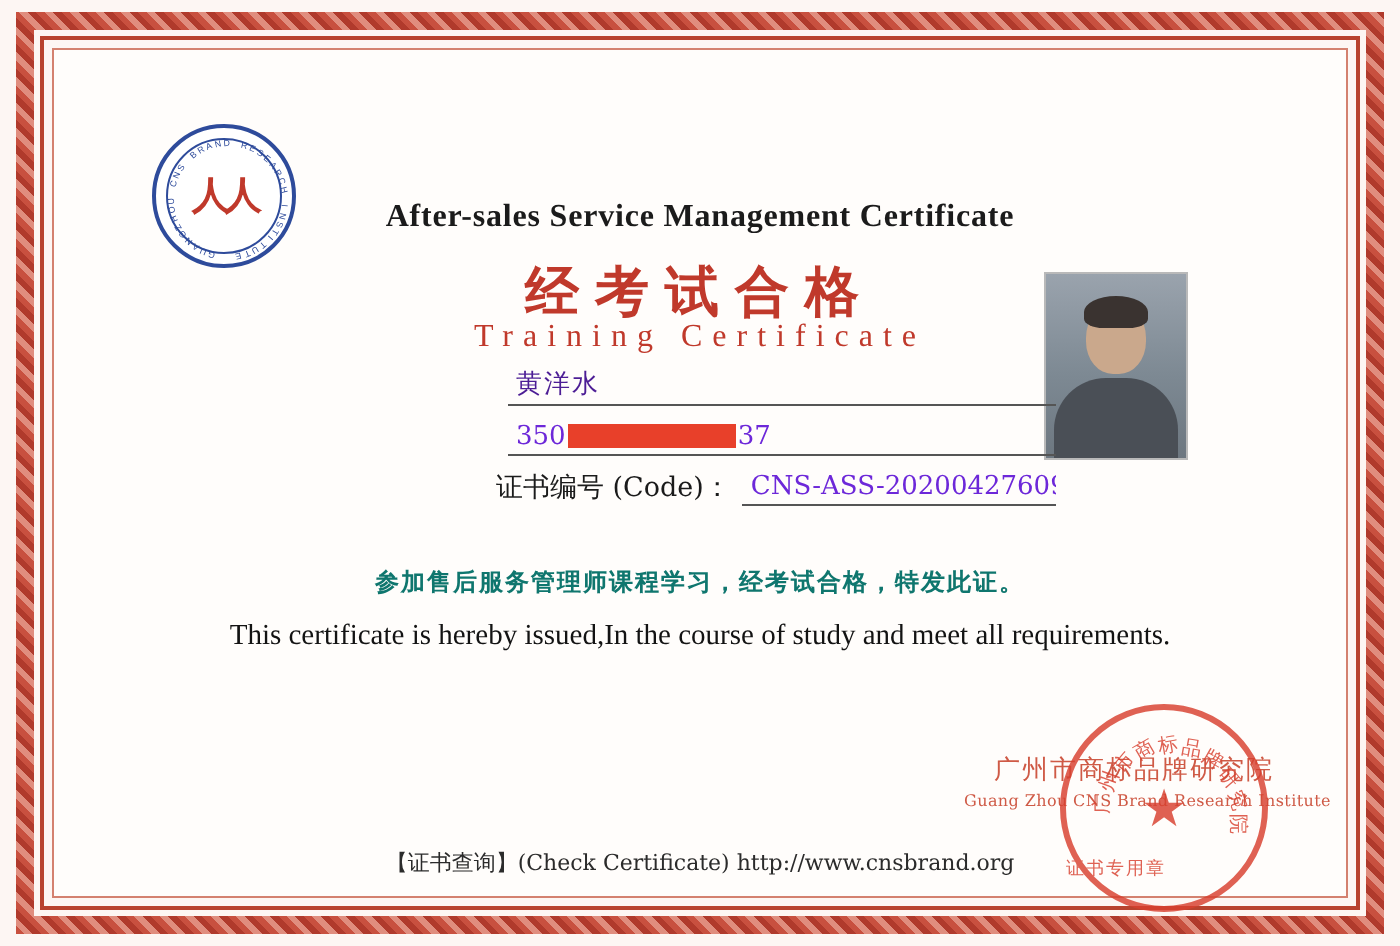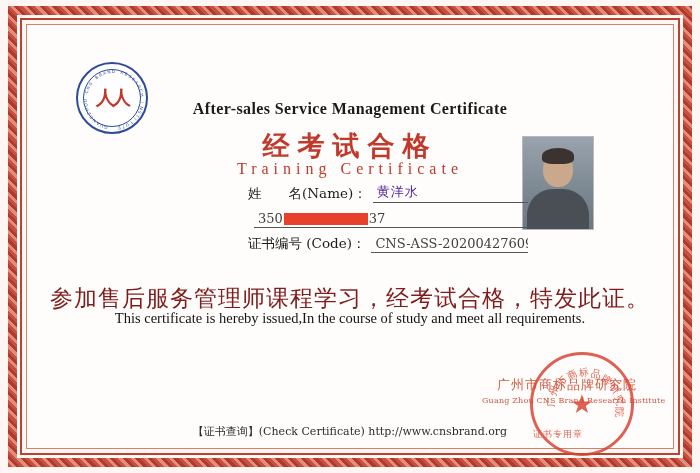--- a/index.html
+++ b/index.html
@@ -220,21 +220,21 @@
     white-space: nowrap;
     flex: 0 0 auto;
   }
   .field-value {
     flex: 1 1 auto;
     margin-left: 6px;
     border-bottom: 1px solid #555;
     padding: 0 4px 1px 4px;
     font-family: "DejaVu Serif", serif;
     font-size: 13px;
-    color: #404040;
+    color: #6d28d9;
     white-space: nowrap;
     overflow: hidden;
   }
   .field-value.name {
     color: #4c1d95;
     letter-spacing: 1px;
   }
   .field-value.redacted {
     position: relative;
   }
@@ -256,24 +256,24 @@
     padding: 0 1px;
   }
 
   
   .statement-cn {
     position: absolute;
     left: 0; right: 0;
     top: 283px;
     text-align: center;
     font-family: "DejaVu Serif", serif;
-    font-weight: normal;
-    font-size: 23px;
+    font-weight: bold;
+    font-size: 12px;
     letter-spacing: 1px;
-    color: #7f1d1d;
+    color: #0f766e;
   }
   .statement-en {
     position: absolute;
     left: 0; right: 0;
     top: 310px;
     text-align: center;
     font-family: "Liberation Serif", serif;
     font-size: 14.5px;
     color: #131313;
   }
@@ -421,21 +421,20 @@
   <div class="subtitle-en">Training Certificate</div>
 
   <div class="photo">
     <div class="body"></div>
     <div class="head"></div>
     <div class="hair"></div>
   </div>
 
   <div class="fields">
     <div class="field-row">
-      <span class="field-label">姓　　名(Name)：</span>
       <span class="field-value name">黄洋水</span>
     </div>
     <div class="field-row">
       <span class="field-value redacted">
         <span>350</span><span class="mask"></span><span>37</span>
       </span>
     </div>
     <div class="field-row">
       <span class="field-label">证书编号 (Code)：</span>
       <span class="field-value">CNS-ASS-202004276099694</span>

